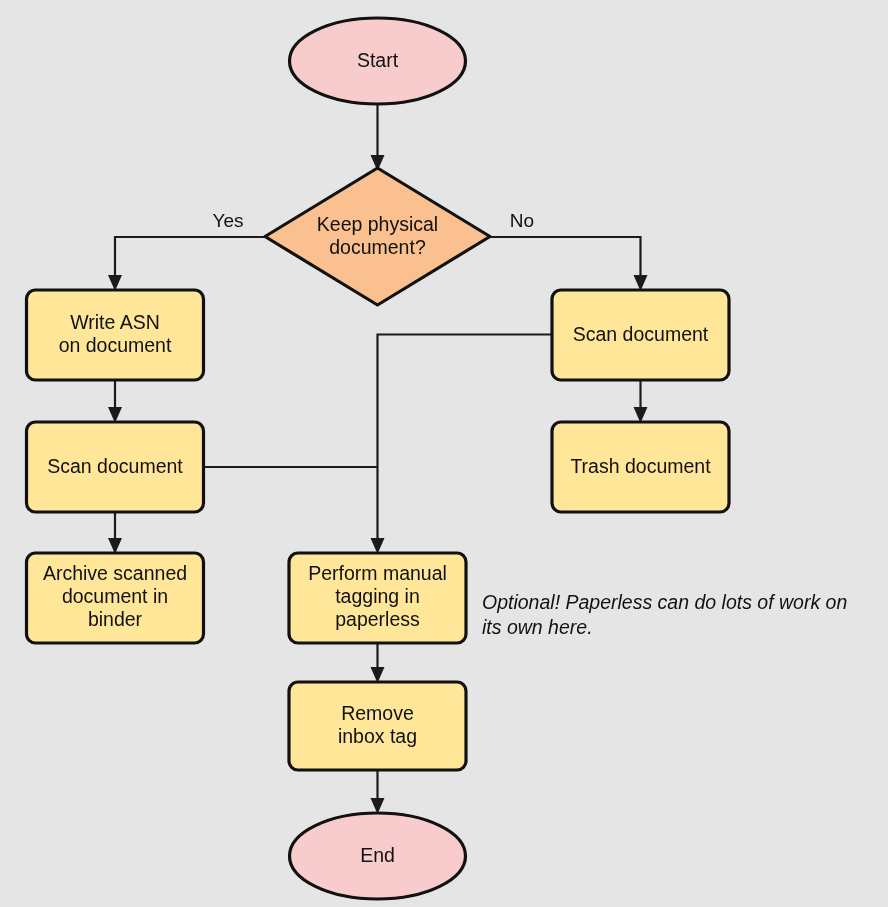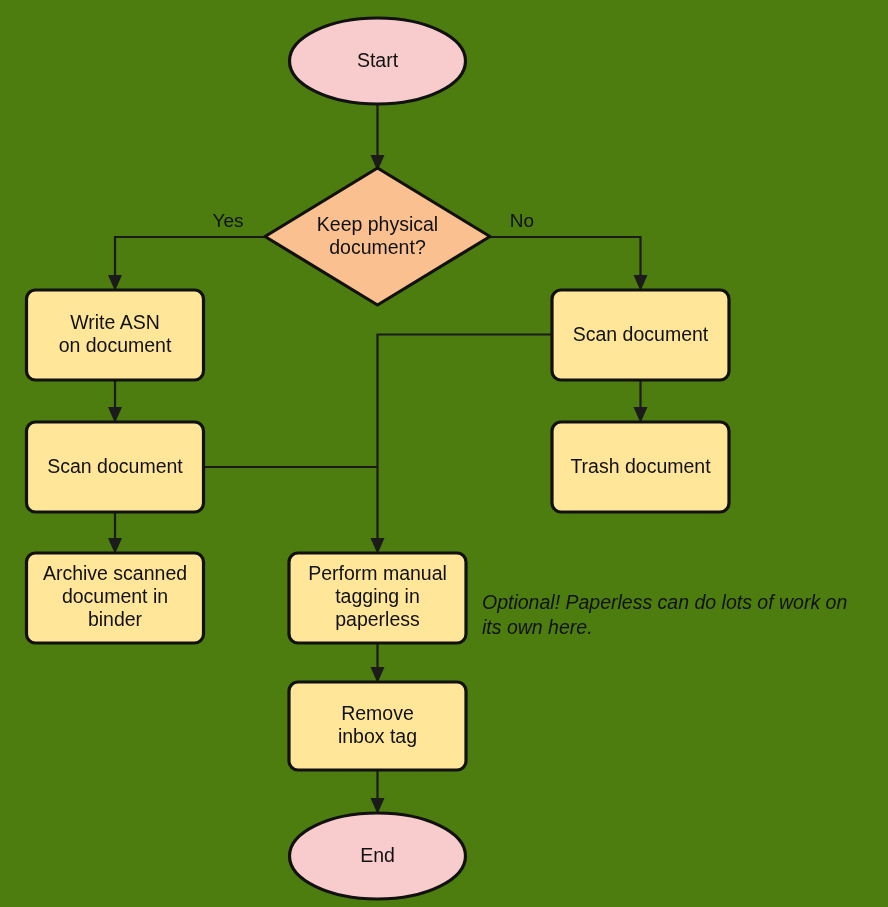--- a/index.html
+++ b/index.html
@@ -8,21 +8,21 @@
     padding: 0;
     background: #ffffff;
   }
   body {
     font-family: "Liberation Sans", sans-serif;
   }
   #flow-root {
     position: relative;
     width: 888px;
     height: 907px;
-    background: #4d7c0f;
+    background: #e5e5e5;
     overflow: hidden;
   }
   #flow-svg {
     position: absolute;
     left: 0;
     top: 0;
     width: 888px;
     height: 907px;
     display: block;
   }

